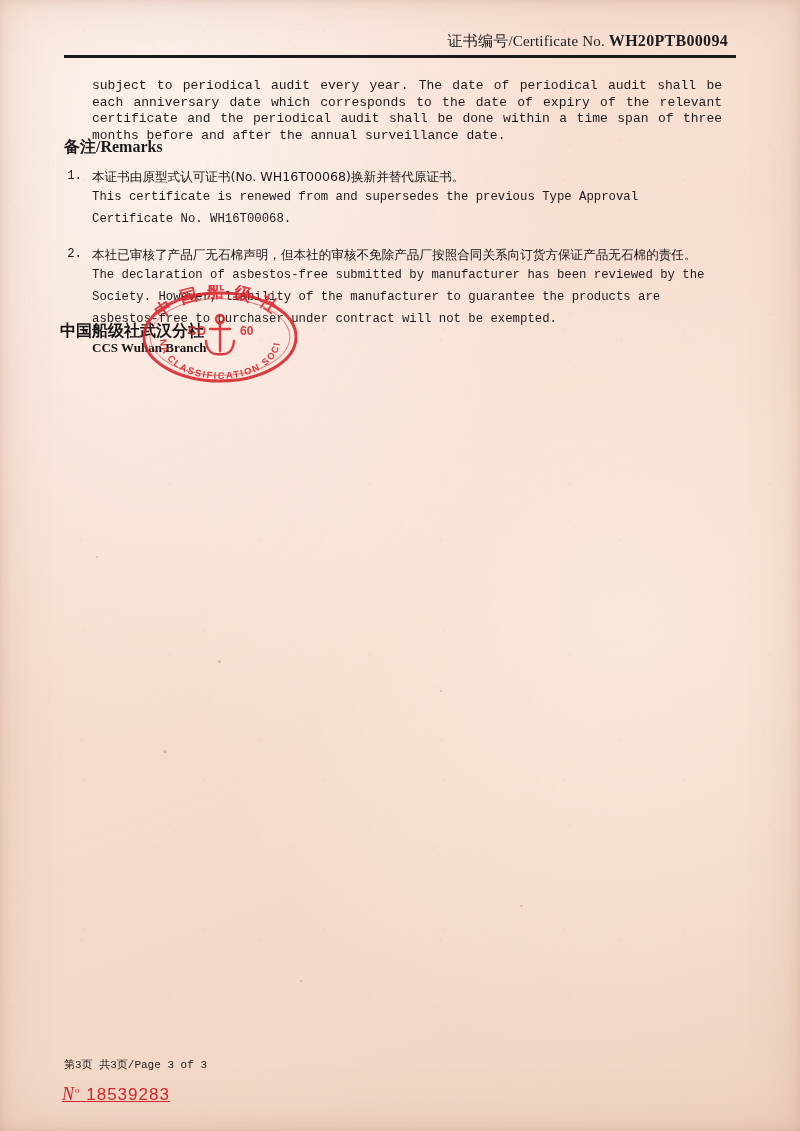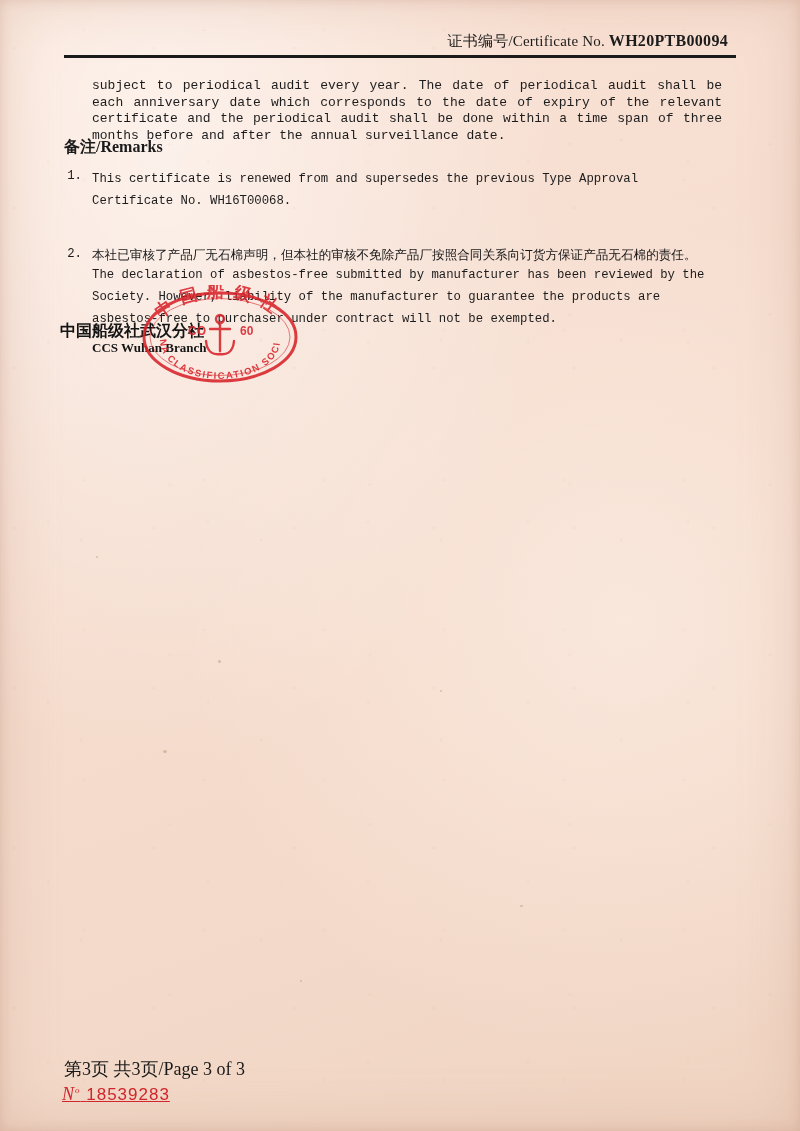--- a/index.html
+++ b/index.html
@@ -155,22 +155,22 @@
     pointer-events: none;
     opacity: 0.88;
   }
   .seal svg { display: block; }
 
   
   .page-num {
     position: absolute;
     left: 64px;
     top: 1057px;
-    font-family: Liberation Serif, serif;
-    font-size: 18px;
+    font-family: Liberation Mono, monospace;
+    font-size: 11px;
     color: #1a1a1a;
   }
   .serial {
     position: absolute;
     left: 62px;
     top: 1084px;
     font-family: "Liberation Sans", sans-serif;
     font-size: 17px;
     letter-spacing: 1px;
     color: #d1232a;
@@ -206,20 +206,21 @@
   <div class="rule"></div>
 
   <div class="para-en">subject to periodical audit every year. The date of periodical audit shall be each anniversary date which corresponds to the date of expiry of the relevant certificate and the periodical audit shall be done within a time span of three months before and after the annual surveillance date.</div>
 
   <div class="remarks-heading">备注/Remarks</div>
 
   <div class="remark remark-1">
     <div class="remark-row">
       <div class="remark-num">1.</div>
       <div class="remark-body">
+        <div class="cn">本证书由原型式认可证书(No. WH16T00068)换新并替代原证书。</div>
         <div class="en">This certificate is renewed from and supersedes the previous Type Approval Certificate No. WH16T00068.</div>
       </div>
     </div>
   </div>
 
   <div class="remark remark-2">
     <div class="remark-row">
       <div class="remark-num">2.</div>
       <div class="remark-body">
         <div class="cn">本社已审核了产品厂无石棉声明，但本社的审核不免除产品厂按照合同关系向订货方保证产品无石棉的责任。</div>

